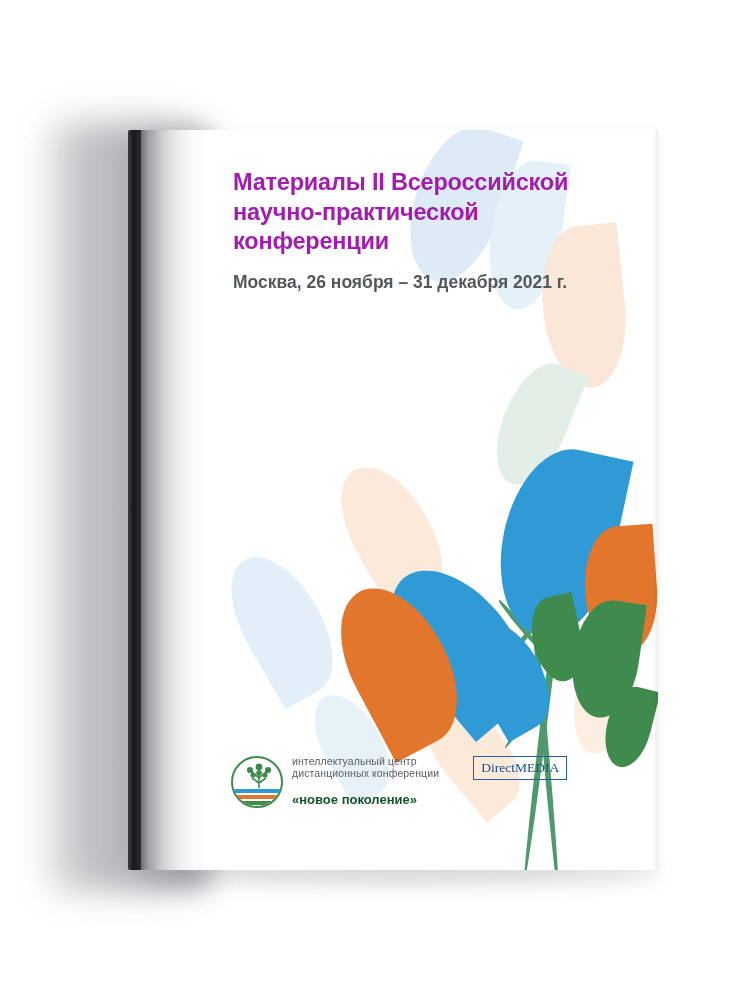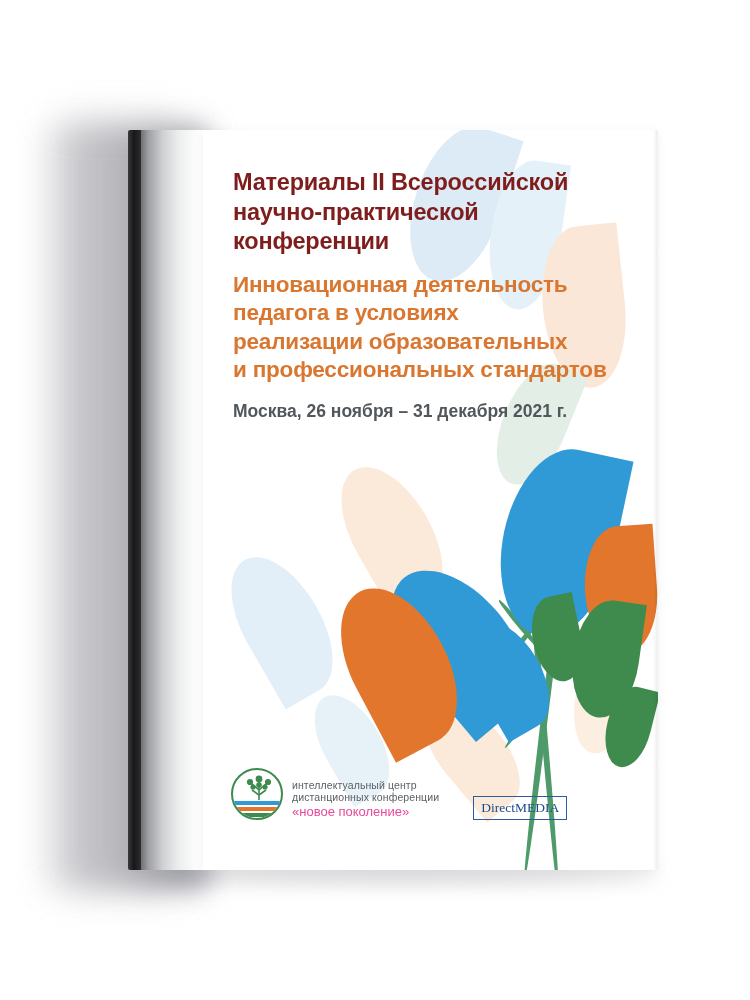--- a/index.html
+++ b/index.html
@@ -107,21 +107,21 @@
   }
 
   
   .text-block {
     position: absolute;
     left: 30px;
     top: 38px;
     width: 400px;
   }
   .title-main {
-    color: #7f1d1d;
+    color: #a21caf;
     font-size: 23.5px;
     font-weight: bold;
     line-height: 1.26;
     letter-spacing: -0.2px;
     margin: 0 0 14px 0;
     white-space: pre-line;
   }
   .title-sub {
     color: #d9762f;
     font-size: 22.5px;
@@ -136,24 +136,24 @@
     font-size: 17.5px;
     line-height: 1.3;
     margin: 0;
     font-weight: bold;
   }
 
   
   .logos {
     position: absolute;
     left: 28px;
-    bottom: 50px;
+    bottom: 62px;
     width: 410px;
     display: flex;
-    align-items: flex-end;
+    align-items: flex-start;
   }
   .logo-mark {
     position: relative;
     width: 52px;
     height: 52px;
     flex: 0 0 52px;
   }
   .logo-circle {
     position: absolute;
     inset: 0;
@@ -172,24 +172,24 @@
   .logo-text {
     margin-left: 9px;
     line-height: 1.12;
   }
   .logo-l1, .logo-l2 {
     color: #5b6066;
     font-size: 10.5px;
     letter-spacing: 0.1px;
   }
   .logo-l3 {
-    color: #ec4899;
+    color: #14532d;
     font-size: 13px;
-    font-weight: normal;
-    margin-top: 2px;
+    font-weight: bold;
+    margin-top: 14px;
   }
   .dm-logo {
     margin-left: 34px;
     border: 1.6px solid #2b5d9e;
     padding: 3px 7px 3px 7px;
     font-size: 13.5px;
     color: #1b4c8a;
     white-space: nowrap;
     font-family: "Liberation Serif", serif;
   }
@@ -255,24 +255,20 @@
       <div class="leaf" style="left:382px; top:396px; width:72px; height:128px; background:#e2762c; transform:rotate(-4deg);"></div>
       <div class="leaf" style="left:370px; top:470px; width:66px; height:118px; background:#3f8a4d; transform:rotate(8deg);"></div>
       <div class="leaf" style="left:404px; top:556px; width:44px; height:82px; background:#3f8a4d; transform:rotate(14deg);"></div>
       <div class="leaf" style="left:272px; top:486px; width:66px; height:118px; background:#2f9ad6; transform:rotate(150deg);"></div>
       <div class="leaf" style="left:330px; top:466px; width:48px; height:86px; background:#3f8a4d; transform:rotate(-12deg);"></div>
 
       <div class="text-block">
         <h1 class="title-main">Материалы II Всероссийской
 научно-практической
 конференции</h1>
-        <h2 class="title-sub">Инновационная деятельность
-педагога в условиях
-реализации образовательных
-и профессиональных стандартов</h2>
         <p class="place-date">Москва, 26 ноября – 31 декабря 2021 г.</p>
       </div>
 
       <div class="logos">
 
         <div class="logo-mark">
           <div class="logo-circle">
             <div class="logo-band" style="top:31px; background:#2f9ad6;"></div>
             <div class="logo-band" style="top:37px; background:#e2762c;"></div>
             <div class="logo-band" style="top:43px; background:#3f8a4d;"></div>

